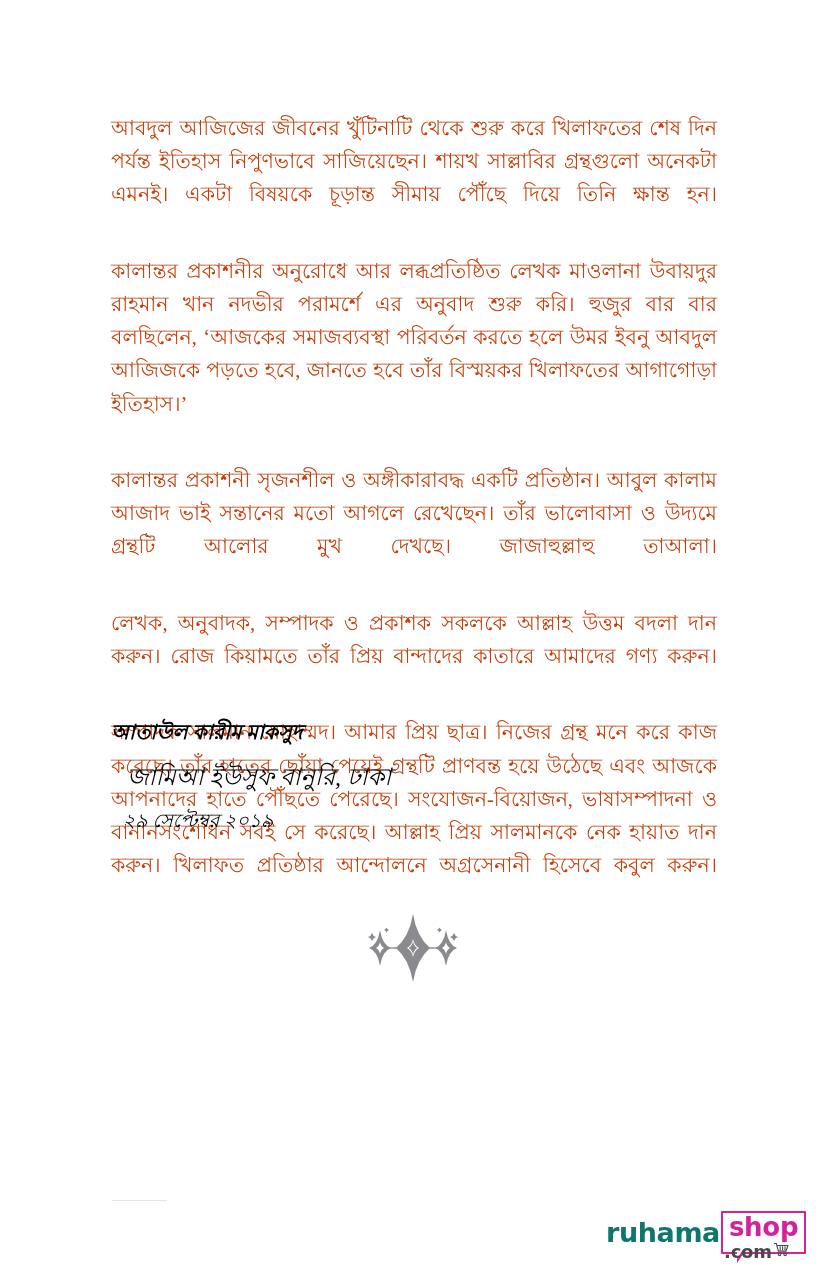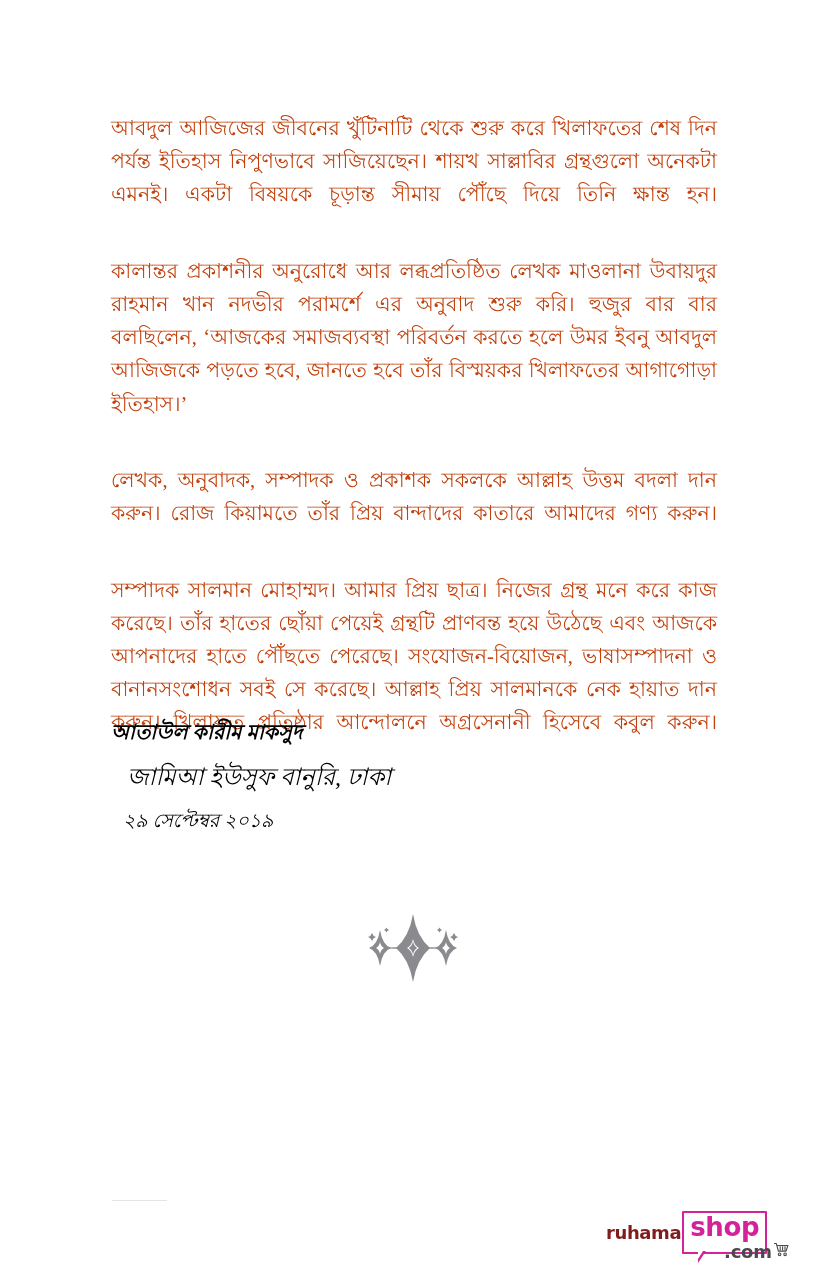--- a/index.html
+++ b/index.html
@@ -109,24 +109,24 @@
   }
   .wm-row {
     position: absolute;
     left: 0;
     top: 0;
     display: flex;
     align-items: center;
   }
   .wm-ruhama {
     font-family: "DejaVu Sans", "Liberation Sans", sans-serif;
-    font-size: 18px;
+    font-size: 27px;
     font-weight: bold;
     letter-spacing: -0.4px;
-    color: #7f1d1d;
+    color: #0f766e;
     line-height: 1;
   }
   .wm-badge {
     position: relative;
     margin-left: 1px;
     border: 2.5px solid #d4229a;
     border-radius: 1px;
     padding: 1px 6px 12px 6px;
     line-height: 1;
   }
@@ -181,20 +181,21 @@
   }
 </style>
 </head>
 <body>
 
 <div class="page">
 
   <div class="content">
     <p class="para">আবদুল আজিজের জীবনের খুঁটিনাটি থেকে শুরু করে খিলাফতের শেষ দিন পর্যন্ত ইতিহাস নিপুণভাবে সাজিয়েছেন। শায়খ সাল্লাবির গ্রন্থগুলো অনেকটা এমনই। একটা বিষয়কে চূড়ান্ত সীমায় পৌঁছে দিয়ে তিনি ক্ষান্ত হন।</p>
     <p class="para">কালান্তর প্রকাশনীর অনুরোধে আর লব্ধপ্রতিষ্ঠিত লেখক মাওলানা উবায়দুর রাহমান খান নদভীর পরামর্শে এর অনুবাদ শুরু করি। হুজুর বার বার বলছিলেন, ‘আজকের সমাজব্যবস্থা পরিবর্তন করতে হলে উমর ইবনু আবদুল আজিজকে পড়তে হবে, জানতে হবে তাঁর বিস্ময়কর খিলাফতের আগাগোড়া ইতিহাস।’</p>
+    <p class="para">কালান্তর প্রকাশনী সৃজনশীল ও অঙ্গীকারাবদ্ধ একটি প্রতিষ্ঠান। আবুল কালাম আজাদ ভাই সন্তানের মতো আগলে রেখেছেন। তাঁর ভালোবাসা ও উদ্যমে গ্রন্থটি আলোর মুখ দেখছে। জাজাহুল্লাহু তাআলা।</p>
     <p class="para">লেখক, অনুবাদক, সম্পাদক ও প্রকাশক সকলকে আল্লাহ উত্তম বদলা দান করুন। রোজ কিয়ামতে তাঁর প্রিয় বান্দাদের কাতারে আমাদের গণ্য করুন।</p>
     <p class="para">সম্পাদক সালমান মোহাম্মদ। আমার প্রিয় ছাত্র। নিজের গ্রন্থ মনে করে কাজ করেছে। তাঁর হাতের ছোঁয়া পেয়েই গ্রন্থটি প্রাণবন্ত হয়ে উঠেছে এবং আজকে আপনাদের হাতে পৌঁছতে পেরেছে। সংযোজন-বিয়োজন, ভাষাসম্পাদনা ও বানানসংশোধন সবই সে করেছে। আল্লাহ প্রিয় সালমানকে নেক হায়াত দান করুন। খিলাফত প্রতিষ্ঠার আন্দোলনে অগ্রসেনানী হিসেবে কবুল করুন।</p>
   </div>
 
   <div class="signature">
     <p class="sig-name">আতাউল কারীম মাকসুদ</p>
     <p class="sig-place">জামিআ ইউসুফ বানুরি, ঢাকা</p>
     <p class="sig-date">২৯ সেপ্টেম্বর ২০১৯</p>
   </div>
 

